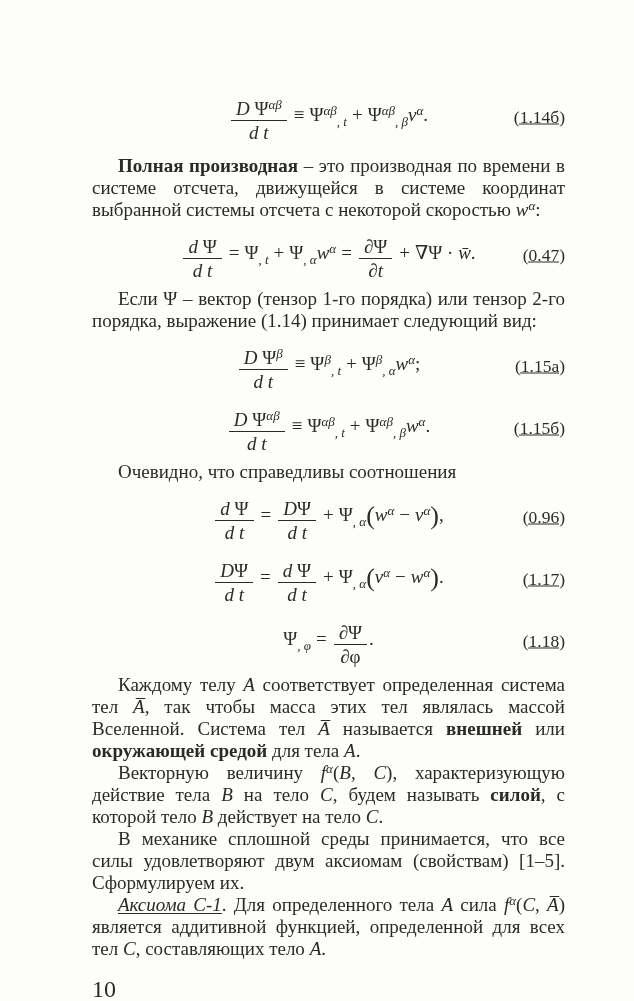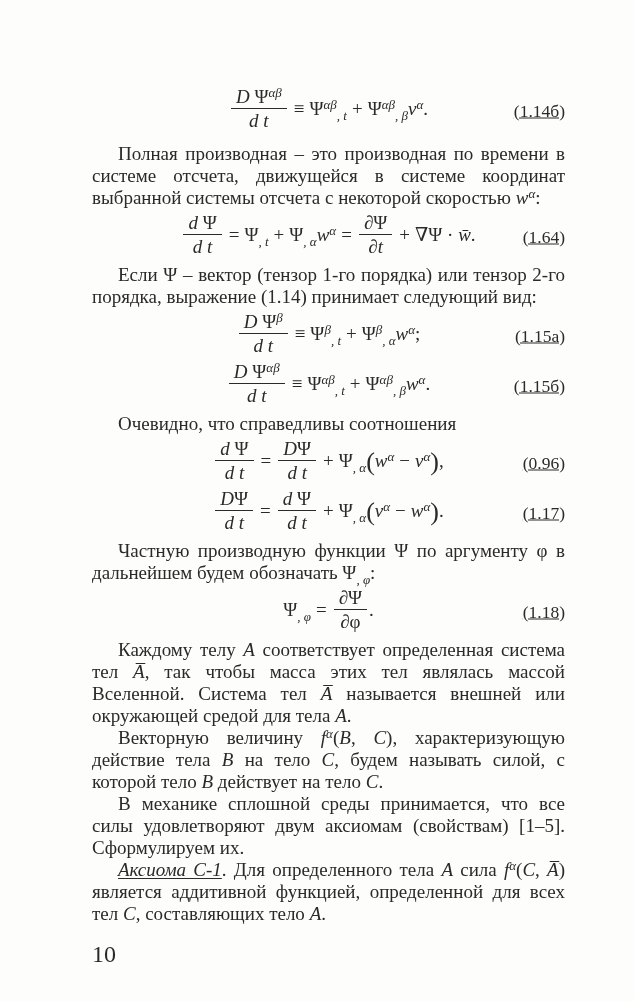--- a/index.html
+++ b/index.html
@@ -49,25 +49,25 @@
   
   .frac {
     display: inline-flex;
     flex-direction: column;
     align-items: center;
     vertical-align: middle;
     margin: 0 2px;
     position: relative;
     top: -2px;
   }
-  .fnum { display: block; padding: 0 5px 1px; border-bottom: 1.4px solid #2b2a28; line-height: 21px; }
+  .fnum { display: block; padding: 0 5px 1px; border-bottom: 1.4px solid #2b2a28; line-height: 21px; margin-top: 12px; }
   .fden { display: block; padding-top: 1px; line-height: 21px; text-align: right; }
 
   .tk-i { font-style: italic; }
-  .tk-b { font-weight: normal; }
+  .tk-b { font-weight: bold; }
   .tk-u { font-style: italic; text-decoration: underline; text-underline-offset: 2px; font-family: Liberation Serif, serif; }
   .tk-sup, .tk-sub { font-size: 13px; font-style: italic; line-height: 0; }
   .tk-sup { vertical-align: 6px; }
   .tk-sub { vertical-align: -5px; }
   .tk-op { margin: 0 5px; }
   .tk-big { font-size: 26px; line-height: 0; vertical-align: -3px; }
 
   .page-number {
     font-size: 24px;
     margin-top: 16px;
@@ -90,21 +90,21 @@
   <p class="para"><span class="tk-b">Полная производная</span><span class="tk-r"> – это производная по времени в системе отсчета, движущейся в системе координат выбранной системы отсчета с некоторой скоростью </span><span class="tk-i">w</span><span class="tk-sup">α</span><span class="tk-r">:</span></p>
 
   <div class="eq-row">
     <span class="formula"><span class="frac">
           <span class="fnum"><span class="tk-i">d</span><span class="tk-r"> Ψ</span></span>
           <span class="fden"><span class="tk-i">d t</span></span>
         </span><span class="tk-op">=</span><span class="tk-r">Ψ</span><span class="tk-sub">, t</span><span class="tk-op">+</span><span class="tk-r">Ψ</span><span class="tk-sub">, α</span><span class="tk-i">w</span><span class="tk-sup">α</span><span class="tk-op">=</span><span class="frac">
           <span class="fnum"><span class="tk-r">∂Ψ</span></span>
           <span class="fden"><span class="tk-r">∂</span><span class="tk-i">t</span></span>
         </span><span class="tk-op">+</span><span class="tk-r">∇Ψ · </span><span class="tk-i">w̄</span><span class="tk-r">.</span></span>
-    <span class="eq-num">(1.64)</span>
+    <span class="eq-num">(0.47)</span>
   </div>
 
   <p class="para"><span class="tk-r">Если Ψ – вектор (тензор 1-го порядка) или тензор 2-го порядка, выражение (1.14) принимает следующий вид:</span></p>
 
   <div class="eq-row">
     <span class="formula"><span class="frac">
           <span class="fnum"><span class="tk-i">D</span><span class="tk-r"> Ψ</span><span class="tk-sup">β</span></span>
           <span class="fden"><span class="tk-i">d t</span></span>
         </span><span class="tk-op">≡</span><span class="tk-r">Ψ</span><span class="tk-sup">β</span><span class="tk-sub">, t</span><span class="tk-op">+</span><span class="tk-r">Ψ</span><span class="tk-sup">β</span><span class="tk-sub">, α</span><span class="tk-i">w</span><span class="tk-sup">α</span><span class="tk-r">;</span></span>
     <span class="eq-num">(1.15а)</span>
@@ -135,21 +135,20 @@
     <span class="formula"><span class="frac">
           <span class="fnum"><span class="tk-i">D</span><span class="tk-r">Ψ</span></span>
           <span class="fden"><span class="tk-i">d t</span></span>
         </span><span class="tk-op">=</span><span class="frac">
           <span class="fnum"><span class="tk-i">d</span><span class="tk-r"> Ψ</span></span>
           <span class="fden"><span class="tk-i">d t</span></span>
         </span><span class="tk-op">+</span><span class="tk-r">Ψ</span><span class="tk-sub">, α</span><span class="tk-big">(</span><span class="tk-i">v</span><span class="tk-sup">α</span><span class="tk-op">−</span><span class="tk-i">w</span><span class="tk-sup">α</span><span class="tk-big">)</span><span class="tk-r">.</span></span>
     <span class="eq-num">(1.17)</span>
   </div>
 
-  <p class="para"><span class="tk-r">Частную производную функции Ψ по аргументу φ в дальнейшем будем обозначать Ψ</span><span class="tk-sub">, φ</span><span class="tk-r">:</span></p>
 
   <div class="eq-row">
     <span class="formula"><span class="tk-r">Ψ</span><span class="tk-sub">, φ</span><span class="tk-op">=</span><span class="frac">
           <span class="fnum"><span class="tk-r">∂Ψ</span></span>
           <span class="fden"><span class="tk-r">∂φ</span></span>
         </span><span class="tk-r">.</span></span>
     <span class="eq-num">(1.18)</span>
   </div>
 
   <p class="para"><span class="tk-r">Каждому телу </span><span class="tk-i">A</span><span class="tk-r"> соответствует определенная система тел </span><span class="tk-i">A̅</span><span class="tk-r">, так чтобы масса этих тел являлась массой Вселенной. Система тел </span><span class="tk-i">A̅</span><span class="tk-r"> называется </span><span class="tk-b">внешней</span><span class="tk-r"> или </span><span class="tk-b">окружающей средой</span><span class="tk-r"> для тела </span><span class="tk-i">A</span><span class="tk-r">.</span></p>

